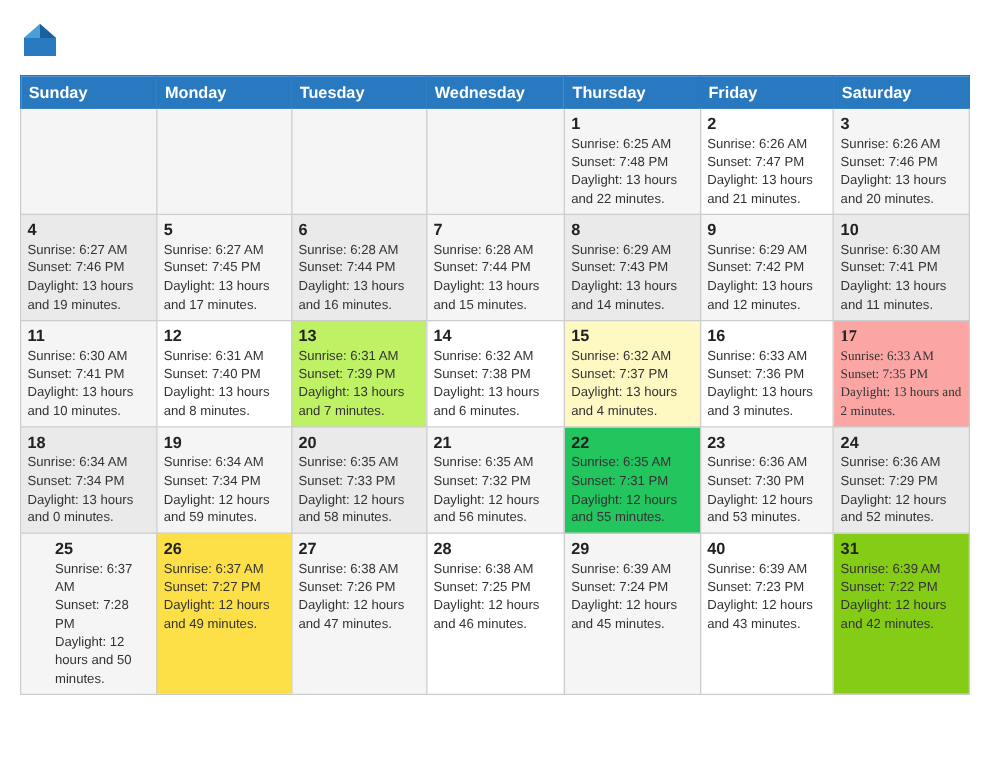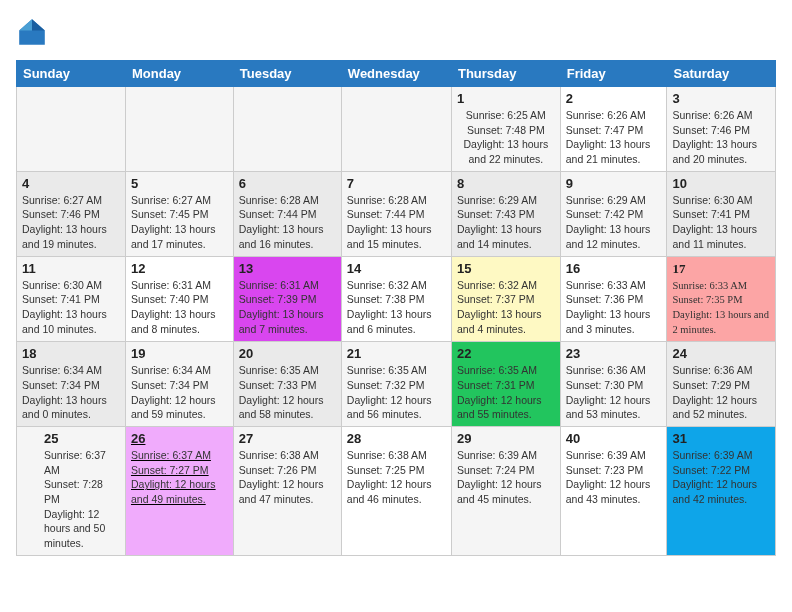--- a/index.html
+++ b/index.html
@@ -127,21 +127,21 @@
       </tr>
   </thead>
   <tbody id="calendar-body">
   <tr>
         <td class="empty-cell" style="background: rgb(245, 245, 245);"></td>
         <td class="empty-cell" style="background: rgb(245, 245, 245);"></td>
         <td class="empty-cell" style="background: rgb(245, 245, 245);"></td>
         <td class="empty-cell" style="background: rgb(245, 245, 245);"></td>
         <td style="background: rgb(245, 245, 245);">
           <span class="day-num">1</span>
-          <div class="day-info" style="white-space: pre-line; text-align: center;">Sunrise: 6:25 AM
+          <div class="day-info" style="white-space: pre-line;">Sunrise: 6:25 AM
 Sunset: 7:48 PM
 Daylight: 13 hours and 22 minutes.</div>
         </td>
         <td style="background: rgb(255, 255, 255);">
           <span class="day-num">2</span>
           <div class="day-info" style="white-space: pre-line;">Sunrise: 6:26 AM
 Sunset: 7:47 PM
 Daylight: 13 hours and 21 minutes.</div>
         </td>
         <td style="background: rgb(245, 245, 245);">
@@ -201,21 +201,21 @@
           <div class="day-info" style="white-space: pre-line;">Sunrise: 6:30 AM
 Sunset: 7:41 PM
 Daylight: 13 hours and 10 minutes.</div>
         </td>
         <td style="background: rgb(255, 255, 255);">
           <span class="day-num">12</span>
           <div class="day-info" style="white-space: pre-line;">Sunrise: 6:31 AM
 Sunset: 7:40 PM
 Daylight: 13 hours and 8 minutes.</div>
         </td>
-        <td style="background: #d946ef; margin-top: 32px;">
+        <td style="background: #bef264; margin-top: 32px;">
           <span class="day-num">13</span>
           <div class="day-info" style="white-space: pre-line;">Sunrise: 6:31 AM
 Sunset: 7:39 PM
 Daylight: 13 hours and 7 minutes.</div>
         </td>
         <td style="background: rgb(255, 255, 255);">
           <span class="day-num">14</span>
           <div class="day-info" style="white-space: pre-line;">Sunrise: 6:32 AM
 Sunset: 7:38 PM
 Daylight: 13 hours and 6 minutes.</div>
@@ -283,21 +283,21 @@
 Daylight: 12 hours and 52 minutes.</div>
         </td>
       </tr>
       <tr>
         <td style="background: rgb(245, 245, 245); padding-left: 27px;">
           <span class="day-num">25</span>
           <div class="day-info" style="white-space: pre-line;">Sunrise: 6:37 AM
 Sunset: 7:28 PM
 Daylight: 12 hours and 50 minutes.</div>
         </td>
-        <td style="background: #f0abfc; text-decoration: underline;">
+        <td style="background: #fde047;">
           <span class="day-num">26</span>
           <div class="day-info" style="white-space: pre-line;">Sunrise: 6:37 AM
 Sunset: 7:27 PM
 Daylight: 12 hours and 49 minutes.</div>
         </td>
         <td style="background: rgb(245, 245, 245);">
           <span class="day-num">27</span>
           <div class="day-info" style="white-space: pre-line;">Sunrise: 6:38 AM
 Sunset: 7:26 PM
 Daylight: 12 hours and 47 minutes.</div>
@@ -313,21 +313,21 @@
           <div class="day-info" style="white-space: pre-line;">Sunrise: 6:39 AM
 Sunset: 7:24 PM
 Daylight: 12 hours and 45 minutes.</div>
         </td>
         <td style="background: rgb(255, 255, 255);">
           <span class="day-num">40</span>
           <div class="day-info" style="white-space: pre-line;">Sunrise: 6:39 AM
 Sunset: 7:23 PM
 Daylight: 12 hours and 43 minutes.</div>
         </td>
-        <td style="background: #0ea5e9;">
+        <td style="background: #84cc16;">
           <span class="day-num">31</span>
           <div class="day-info" style="white-space: pre-line;">Sunrise: 6:39 AM
 Sunset: 7:22 PM
 Daylight: 12 hours and 42 minutes.</div>
         </td>
       </tr>
     </tbody>
 </table>
 
 </body></html>

